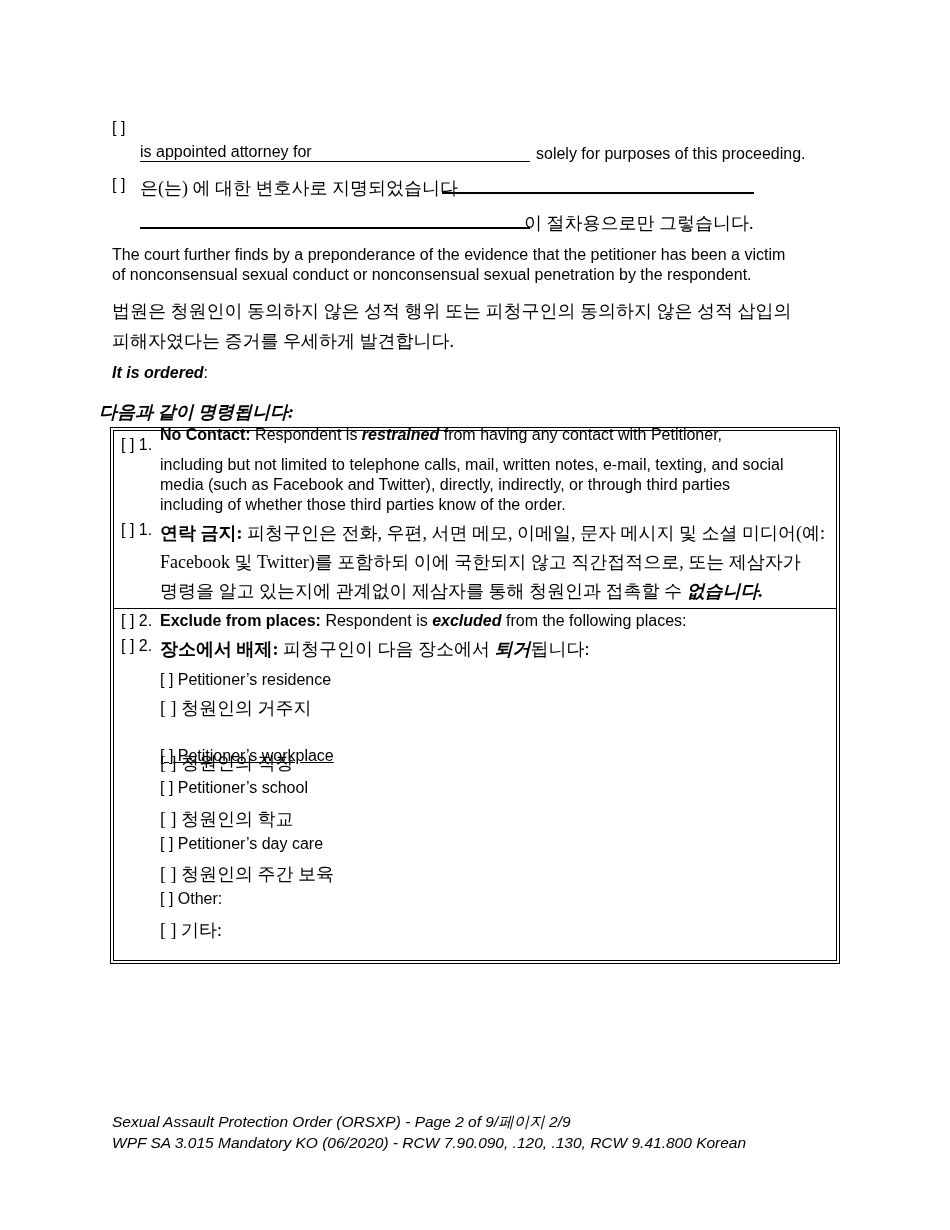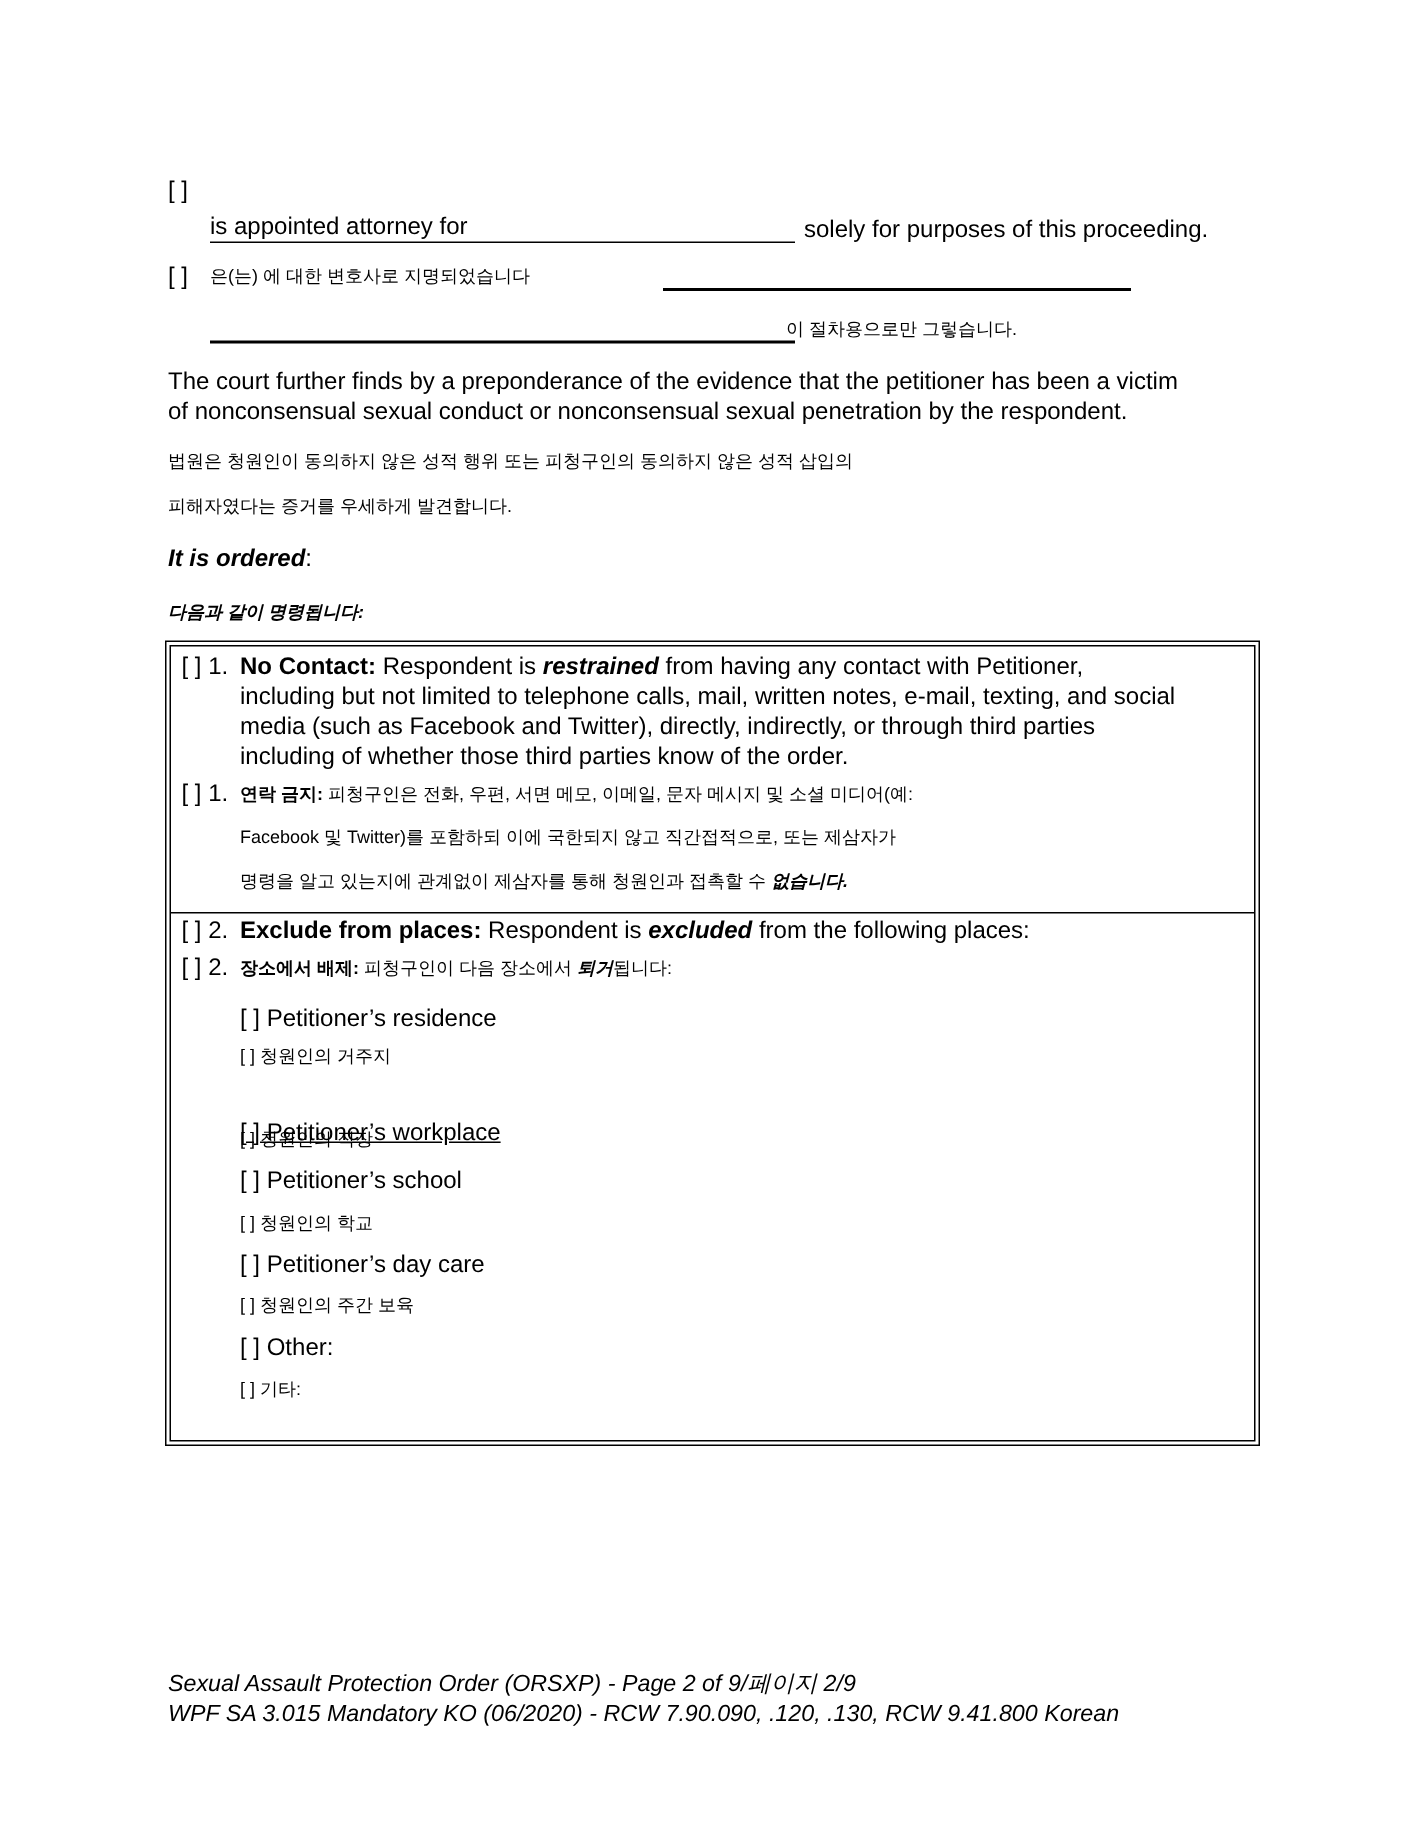--- a/index.html
+++ b/index.html
@@ -4,21 +4,21 @@
 <style>
   html, body { margin: 0; padding: 0; background: #ffffff; }
   body {
     width: 950px; height: 1230px; position: relative; overflow: hidden;
     font-family: "Liberation Sans", "DejaVu Sans", sans-serif;
     color: #000; font-size: 16px;
   }
   .abs { position: absolute; white-space: nowrap; }
   .uline { position: absolute; border-bottom: 1px solid #000; height: 0; }
   .uline.thick { border-bottom-width: 2px; }
-  .ko { font-family: Liberation Sans, sans-serif; font-size: 12px; }
+  .ko { font-family: Liberation Serif, serif; font-size: 18px; }
   b, strong { font-weight: bold; }
   .bi { font-weight: bold; font-style: italic; }
 
   
   .box {
     position: absolute; left: 110px; top: 427px; width: 730px; height: 537px;
     border: 1px solid #000; box-sizing: border-box;
   }
   .box-inner {
     position: absolute; left: 2px; top: 2px; right: 2px; bottom: 2px;
@@ -45,32 +45,32 @@
 
 <div>
   <span class="abs" style="left:112px; top:246px;">The court further finds by a preponderance of the evidence that the petitioner has been a victim</span>
   <span class="abs" style="left:112px; top:266px;">of nonconsensual sexual conduct or nonconsensual sexual penetration by the respondent.</span>
   <span class="abs ko" style="left:112px; top:299px;">법원은 청원인이 동의하지 않은 성적 행위 또는 피청구인의 동의하지 않은 성적 삽입의</span>
   <span class="abs ko" style="left:112px; top:329px;">피해자였다는 증거를 우세하게 발견합니다.</span>
 </div>
 
 <div>
   <span class="abs" style="left:112px; top:364px;"><span class="bi">It is ordered</span><span>:</span></span>
-  <span class="abs ko bi" style="left:112px; top:400px;text-align:right;">다음과 같이 명령됩니다:</span>
+  <span class="abs ko bi" style="left:99px; top:400px;text-align:right;">다음과 같이 명령됩니다:</span>
 </div>
 
 <div class="box">
   <div class="box-inner">
     <div class="box-sep"></div>
   </div>
 </div>
 
 <div>
   <span class="abs" style="left:121px; top:436px;">[ ] 1.</span>
-  <span class="abs" style="left:160px; top:436px;"><b>No Contact:</b> <span>Respondent is</span> <span class="bi">restrained</span> <span>from having any contact with Petitioner,</span></span>
+  <span class="abs" style="left:160px; top:426px;"><b>No Contact:</b> <span>Respondent is</span> <span class="bi">restrained</span> <span>from having any contact with Petitioner,</span></span>
   <span class="abs" style="left:160px; top:456px;">including but not limited to telephone calls, mail, written notes, e-mail, texting, and social</span>
   <span class="abs" style="left:160px; top:476px;text-align:right;">media (such as Facebook and Twitter), directly, indirectly, or through third parties</span>
   <span class="abs" style="left:160px; top:496px;">including of whether those third parties know of the order.</span>
 
   <span class="abs" style="left:121px; top:521px;">[ ] 1.</span>
   <span class="abs ko" style="left:160px; top:521px;"><b>연락 금지:</b> <span>피청구인은 전화, 우편, 서면 메모, 이메일, 문자 메시지 및 소셜 미디어(예:</span></span>
   <span class="abs ko" style="left:160px; top:550px;">Facebook 및 Twitter)를 포함하되 이에 국한되지 않고 직간접적으로, 또는 제삼자가</span>
   <span class="abs ko" style="left:160px; top:579px;"><span>명령을 알고 있는지에 관계없이 제삼자를 통해 청원인과 접촉할 수</span> <span class="bi">없습니다.</span></span>
 </div>
 

